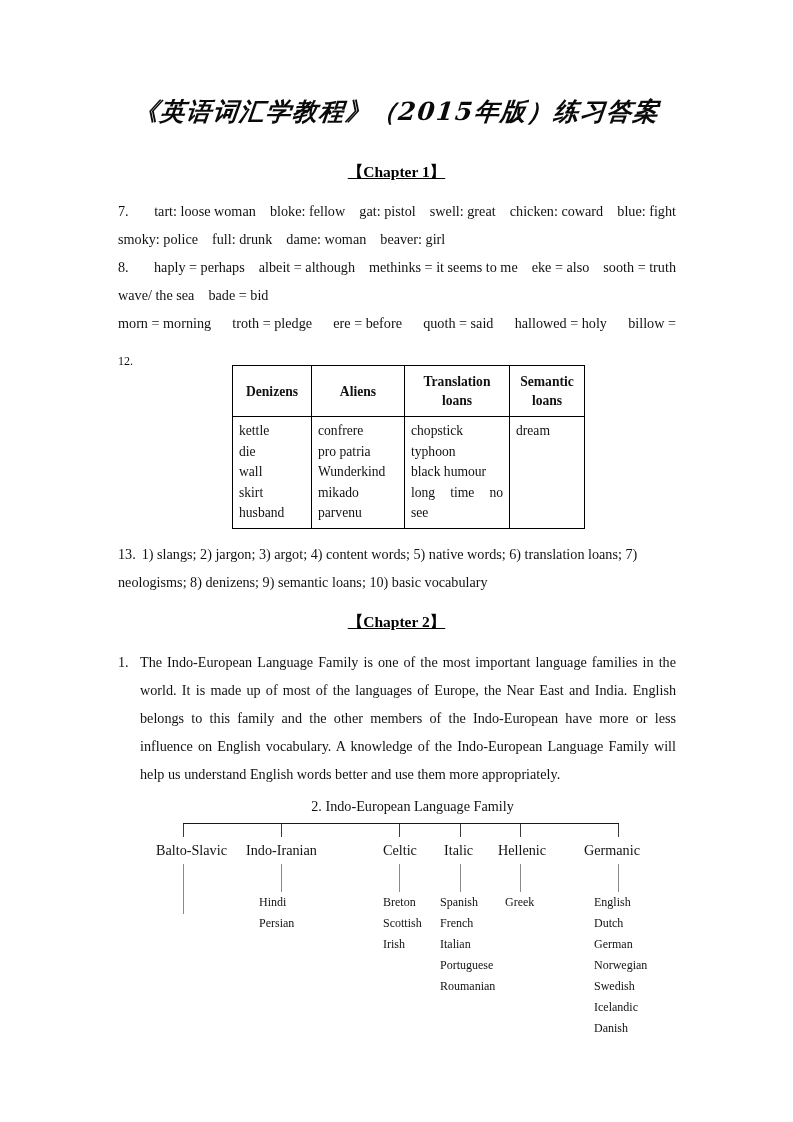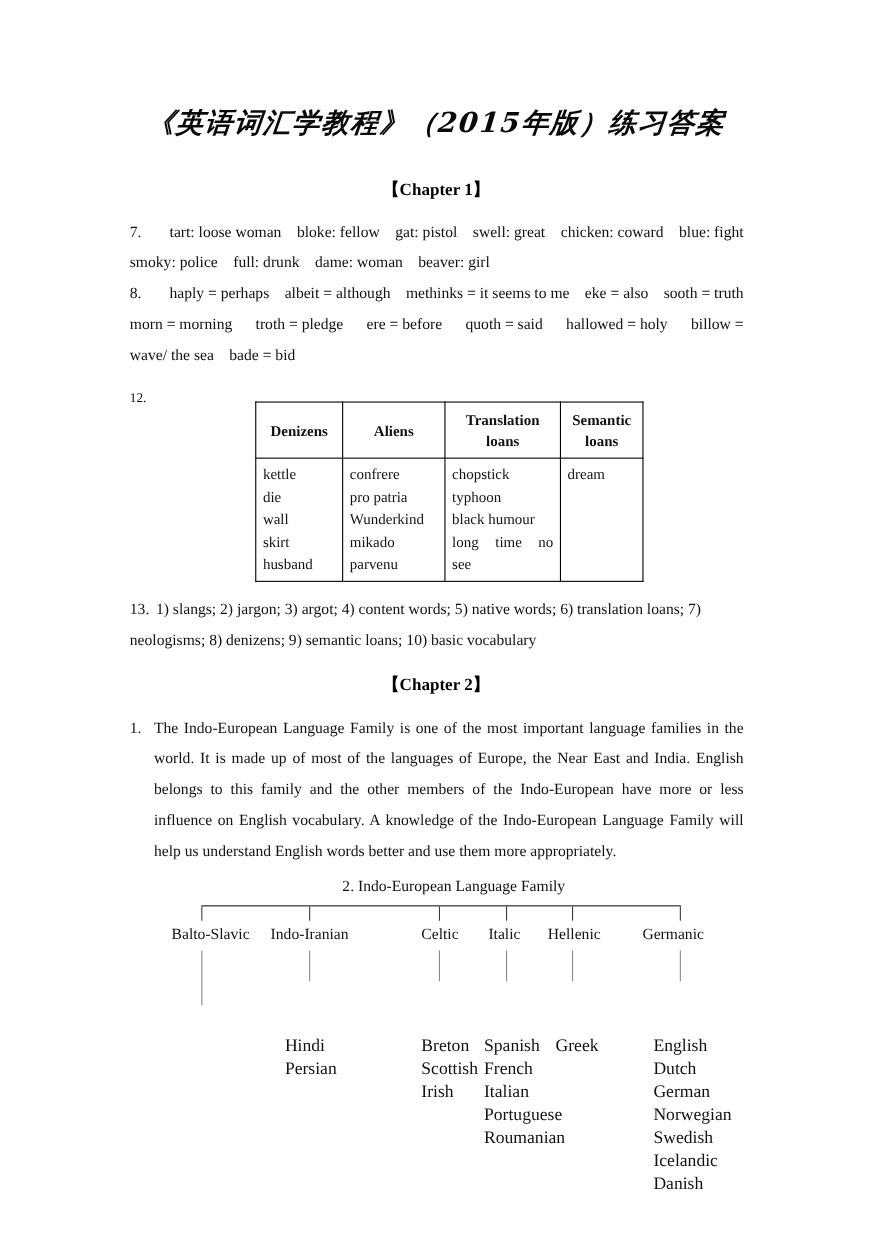--- a/index.html
+++ b/index.html
@@ -41,20 +41,21 @@
 
   
   .chapter-heading {
     position: absolute;
     left: 0;
     width: 793px;
     text-align: center;
     font-weight: bold;
     font-size: 15.5px;
     color: #000;
+    text-decoration: underline;
   }
   #chapter1-heading { top: 162px; }
   #chapter2-heading { top: 612px; }
 
   
   .body-block {
     position: absolute;
     left: 118px;
     width: 558px;
     font-size: 14.2px;
@@ -182,24 +183,23 @@
     white-space: nowrap;
     font-size: 14.2px;
   }
   .stem {
     position: absolute;
     width: 0;
     border-left: 1px solid #8a8a8a;
   }
   .lang-list {
     position: absolute;
-    font-size: 16px;
+    font-size: 12px;
     line-height: 21px;
     white-space: nowrap;
-    margin-top: 48px;
   }
   .lang-list .item { display: block; }
 </style>
 </head>
 <body>
 
 <div class="page">
 
   <div class="doc-title">《英语词汇学教程》（2015年版）练习答案</div>
 
@@ -228,32 +228,32 @@
 
   <div class="body-block" id="q8">
     <span class="ln jline">
       <span class="num-marker">8.</span>
       <span>haply = perhaps</span>
       <span>albeit = although</span>
       <span>methinks = it seems to me</span>
       <span>eke = also</span>
       <span>sooth = truth</span>
     </span>
+    <span class="ln jline left">
+      <span>wave/ the sea</span>
+      <span class="sp" style="width:14px"></span>
+      <span>bade = bid</span>
+    </span>
     <span class="ln jline">
       <span>morn = morning</span>
       <span>troth = pledge</span>
       <span>ere = before</span>
       <span>quoth = said</span>
       <span>hallowed  =  holy</span>
       <span>billow  =</span>
-    </span>
-    <span class="ln jline left">
-      <span>wave/ the sea</span>
-      <span class="sp" style="width:14px"></span>
-      <span>bade = bid</span>
     </span>
   </div>
 
   <div class="body-block" id="q12-label">
     <span class="ln">12.</span>
   </div>
 
   <table class="loan-table">
     <thead>
       <tr>

